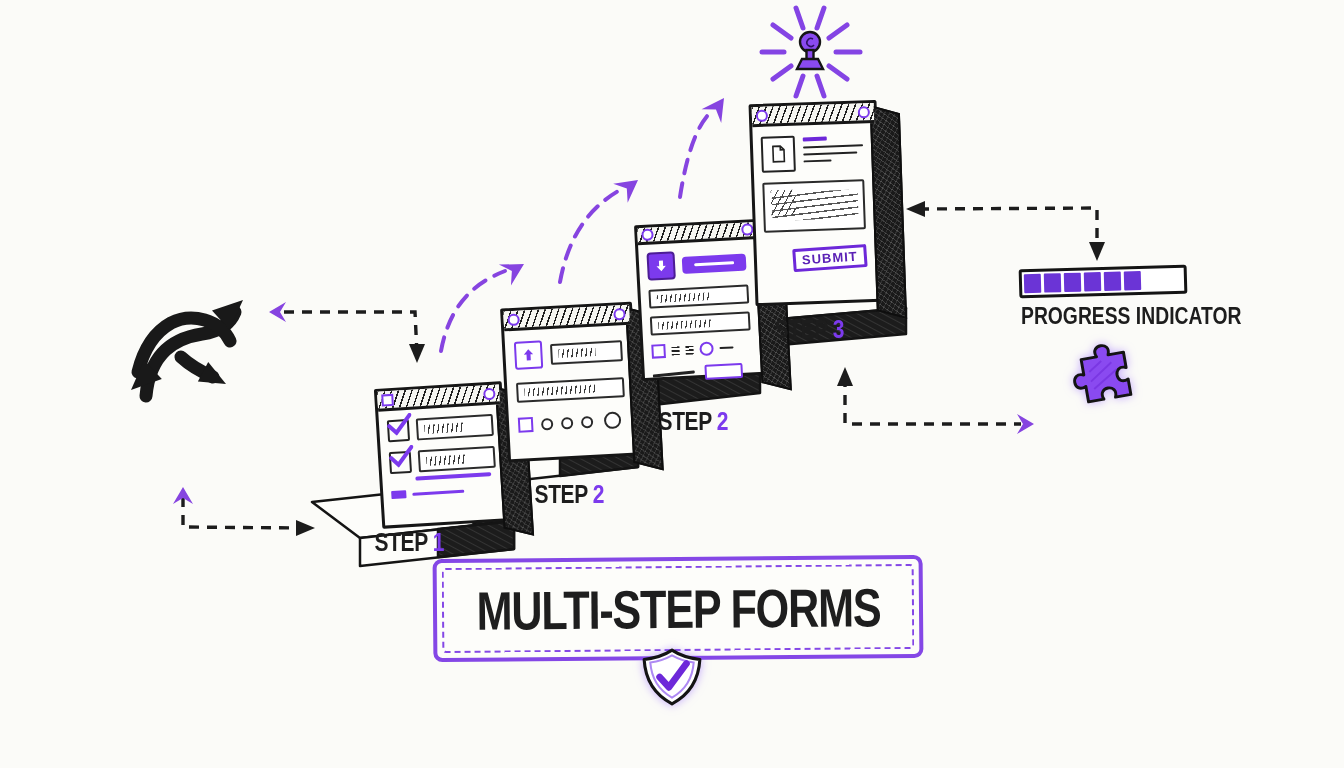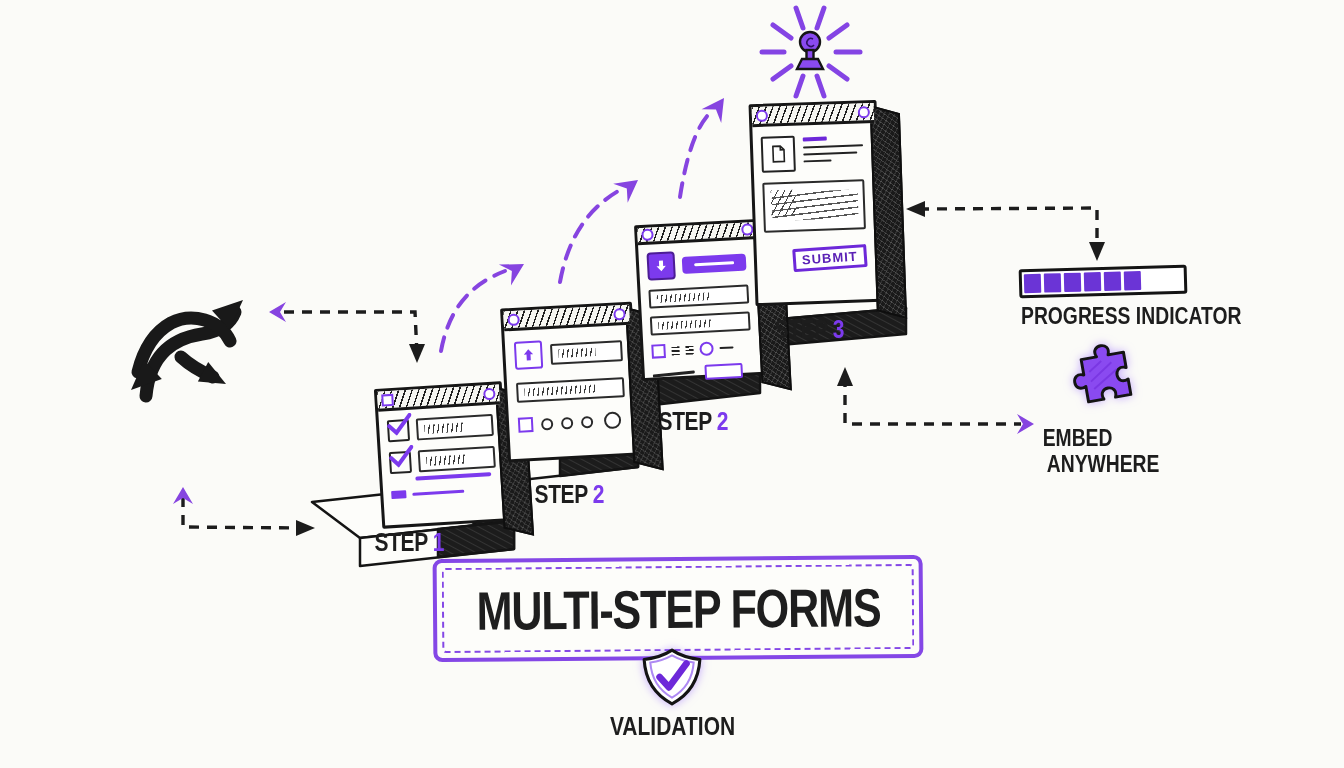--- a/index.html
+++ b/index.html
@@ -315,32 +315,25 @@
     <span class="inner"><span>PROGRESS INDICATOR</span></span>
   </div>
 
   <svg class="icon-abs glow-p" style="left:1063px;top:336px;" width="86" height="82" viewBox="0 0 84 84">
     <g transform="rotate(-10 42 42)">
       <path d="M20,20 L36,20 C30,6 54,6 48,20 L64,20 L64,36 C50,30 50,54 64,48 L64,64 L48,64
                C54,50 30,50 36,64 L20,64 L20,48 C6,54 6,30 20,36 Z" fill="#8a4af0" stroke="#141414" stroke-width="3" stroke-linejoin="round"></path>
       <path d="M26,44 L50,28 M28,52 L54,36 M26,34 L40,25" stroke="#6d28d9" stroke-width="2" opacity=".55"></path>
     </g>
   </svg>
-  <div class="lbl" style="left:1036px;top:426px;width:160px;font-size:23px;">
-    <span class="inner"><span>EMBED</span></span><br>
-    <span class="inner"><span>ANYWHERE</span></span>
-  </div>
 
   <div class="titlebox">
     <span class="dashed"></span>
     <span class="txt">MULTI-STEP FORMS</span>
   </div>
 
   <svg class="icon-abs glow-p" style="left:640px;top:648px;" width="64" height="58" viewBox="0 0 62 56">
     <path d="M31,2 C40,8 49,10 58,11 C57,29 50,44 31,54 C12,44 5,29 4,11 C13,10 22,8 31,2 Z" fill="#fff" stroke="#141414" stroke-width="3" stroke-linejoin="round"></path>
     <path d="M31,7 C38,11 45,13 52,14 C51,28 45,40 31,48 C17,40 11,28 10,14 C17,13 24,11 31,7 Z" fill="none" stroke="#9a6cf0" stroke-width="2" opacity=".8"></path>
     <polyline points="19,28 28,38 45,15" fill="none" stroke="#6d28d9" stroke-width="6.5" stroke-linecap="round" stroke-linejoin="round"></polyline>
   </svg>
-  <div class="lbl" style="left:598px;top:712px;width:150px;font-size:25px;">
-    <span class="inner"><span>VALIDATION</span></span>
-  </div>
 
 </div>
 
 </body></html>

